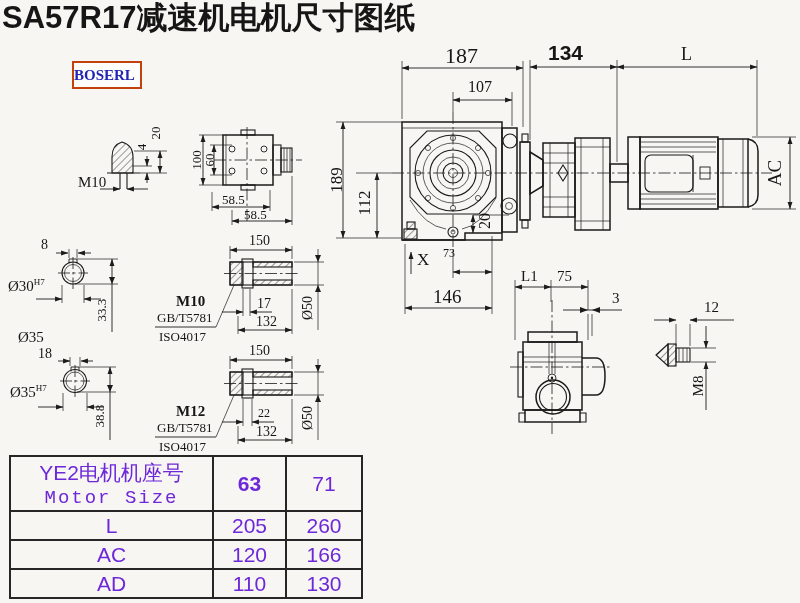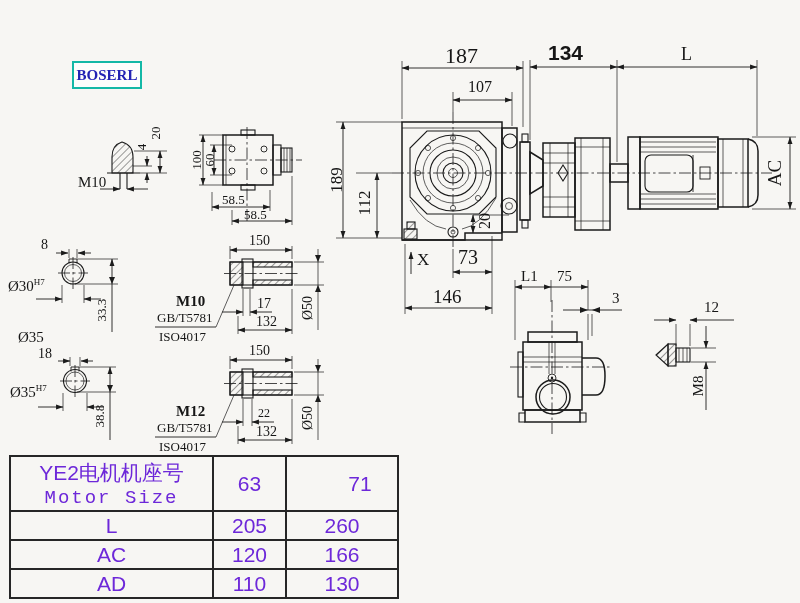--- a/index.html
+++ b/index.html
@@ -10,31 +10,31 @@
   .ml{fill:none;stroke:#1b1b1b;stroke-width:1.1;}
   .hl{fill:none;stroke:#1b1b1b;stroke-width:0.7;}
   .dl{fill:none;stroke:#1b1b1b;stroke-width:0.9;}
   .cl{fill:none;stroke:#1b1b1b;stroke-width:0.8;stroke-dasharray:12 3 2.5 3;}
   .ha{fill:url(#h);stroke:#1b1b1b;stroke-width:1.1;}
   .ar{fill:#1b1b1b;stroke:none;}
   .lb{position:absolute;color:#161616;white-space:nowrap;line-height:1;}
   .rot{transform:translate(-50%,-50%) rotate(-90deg);}
   .sans{font-family:"Liberation Sans",sans-serif;}
   #title{left:2px;top:2px;font-size:31px;font-weight:bold;letter-spacing:0px;}
-  #logo{position:absolute;left:72px;top:61px;width:66px;height:24px;border:2px solid #14b8a6;
-        background:#fdfdfb;display:flex;align-items:center;justify-content:center;}
+  #logo{position:absolute;left:72px;top:61px;width:66px;height:24px;border:2px solid #c2410c;
+        background:#fdfdfb;display:flex;align-items:center;justify-content:flex-start;}
   #logo span{color:#2323b4;font-size:15px;font-weight:bold;font-family:"Liberation Serif",serif;}
   sup{font-size:9px;vertical-align:super;line-height:0;}
   #spec-table{position:absolute;left:9px;top:455px;border-collapse:collapse;
               font-family:"Liberation Sans",sans-serif;color:#6d28d9;}
   #spec-table td{border:2px solid #262626;text-align:center;vertical-align:middle;
                  font-size:21px;padding:0;}
   #spec-table td.c0{width:201px;}
-  #spec-table td.c1{width:71px;}
-  #spec-table td.c2{width:74px;padding-left:36px;}
+  #spec-table td.c1{width:71px;font-weight:bold;}
+  #spec-table td.c2{width:74px;}
   #spec-table tr.hrow td{height:53px;}
   #spec-table tr.vrow td{height:27px;}
   #spec-table .en{font-family:Liberation Mono, monospace;font-size:19px;letter-spacing:2px;}
 </style>
 </head>
 <body>
 
 <div id="stage">
 
 <svg width="800" height="603" viewBox="0 0 800 603">
@@ -327,33 +327,34 @@
     <line class="dl" x1="690" y1="320" x2="734" y2="320" marker-start="url(#ar)"></line>
     <line class="hl" x1="676" y1="324" x2="676" y2="346"></line>
     <line class="hl" x1="690" y1="324" x2="690" y2="346"></line>
     <line class="hl" x1="691" y1="348" x2="716" y2="348"></line>
     <line class="hl" x1="691" y1="362" x2="716" y2="362"></line>
     <line class="dl" x1="706" y1="326" x2="706" y2="348" marker-end="url(#ar)"></line>
     <line class="dl" x1="706" y1="410" x2="706" y2="362" marker-end="url(#ar)"></line>
   </g>
 </svg>
 
+  <div class="lb sans" id="title">SA57R17减速机电机尺寸图纸</div>
   <div id="logo">
     <span>BOSERL</span>
   </div>
 
   <span class="lb" style="left:445px;top:45px;font-size:22px">187</span>
   <span class="lb" style="left:468px;top:79px;font-size:16px">107</span>
   <span class="lb sans" style="left:548px;top:42px;font-size:21px;font-weight:bold">134</span>
   <span class="lb" style="left:681px;top:45px;font-size:18px">L</span>
   <span class="lb rot" style="left:336px;top:180px;font-size:17px">189</span>
   <span class="lb rot" style="left:364px;top:203px;font-size:17px">112</span>
   <span class="lb rot" style="left:485px;top:221px;font-size:16px">20</span>
   <span class="lb" style="left:417px;top:251px;font-size:17px">X</span>
-  <span class="lb" style="left:458px;top:247px;font-size:20px">73</span>
+  <span class="lb" style="left:443px;top:247px;font-size:12px">73</span>
   <span class="lb" style="left:433px;top:287px;font-size:19px">146</span>
   <span class="lb rot" style="left:774px;top:173px;font-size:19px">AC</span>
 
   <span class="lb rot" style="left:141px;top:147px;font-size:13px">4</span>
   <span class="lb rot" style="left:155px;top:133px;font-size:13px">20</span>
   <span class="lb" style="left:78px;top:175px;font-size:15px">M10</span>
 
   <span class="lb rot" style="left:196px;top:160px;font-size:13px">100</span>
   <span class="lb rot" style="left:209px;top:160px;font-size:13px">60</span>
   <span class="lb" style="left:222px;top:193px;font-size:13px">58.5</span>

